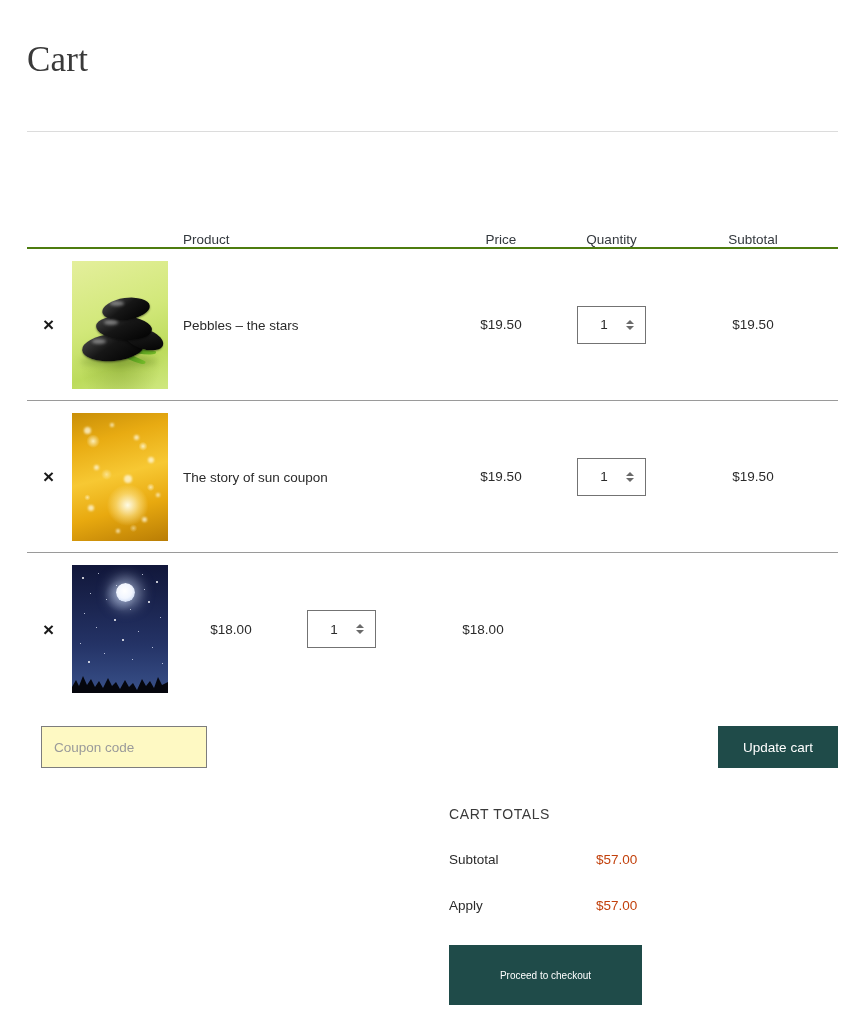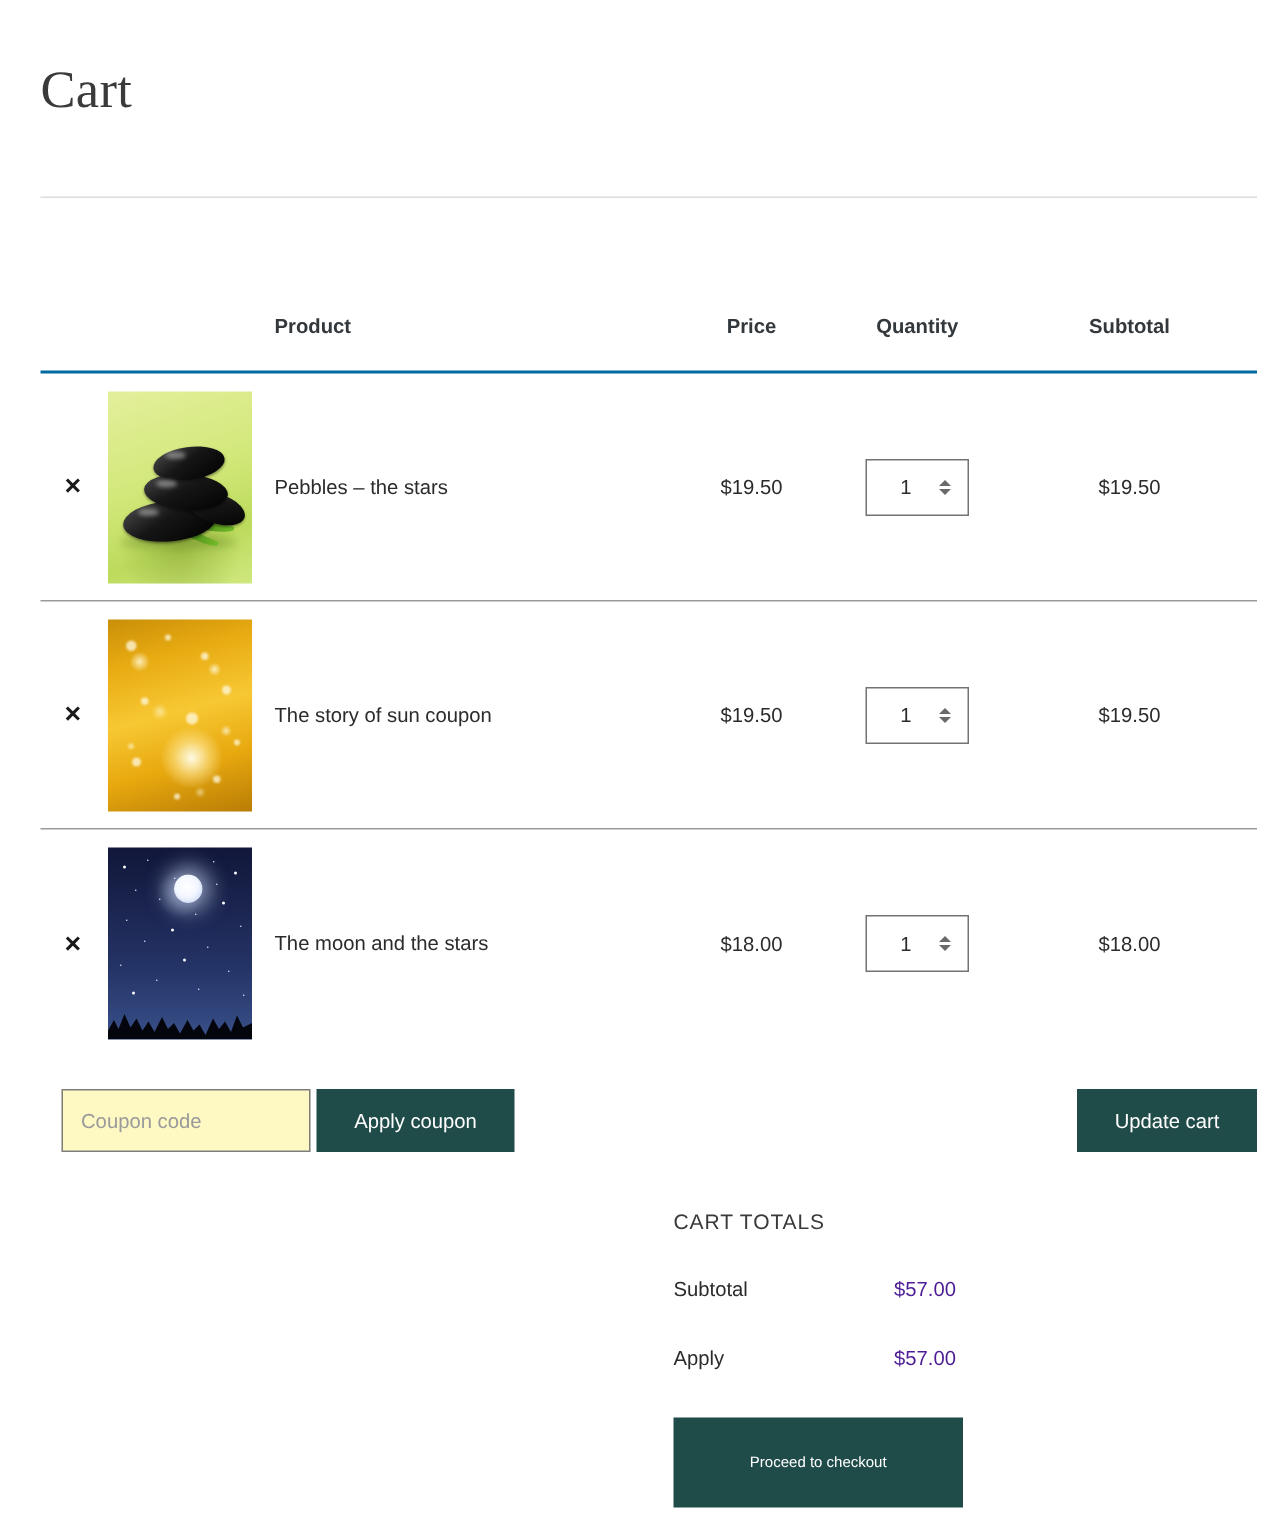--- a/index.html
+++ b/index.html
@@ -48,24 +48,23 @@
   
   .cart-table {
     position: absolute;
     left: 27px;
     top: 210px;
     width: 811px;
   }
 
   .cart-head {
     display: flex;
-    align-items: flex-start;
+    align-items: flex-end;
     height: 39px;
-    border-bottom: 2px solid #0369a1;
-    font-weight: bold;
+    border-bottom: 2px solid #4d7c0f;
   }
   .cart-head .col { font-size: 13.5px; color: #33383d; }
 
   .col-remove  { width: 45px; flex: 0 0 45px; }
   .col-thumb   { width: 105px; flex: 0 0 105px; }
   .col-name    { width: 270px; flex: 0 0 270px; padding-left: 6px; }
   .col-price   { width: 108px; flex: 0 0 108px; text-align: center; }
   .col-qty     { width: 113px; flex: 0 0 113px; text-align: center; }
   .col-sub     { width: 170px; flex: 0 0 170px; text-align: center; }
 
@@ -198,21 +197,21 @@
     color: #3a3a3a;
     margin-bottom: 26px;
   }
   .totals-line {
     display: flex;
     align-items: center;
     height: 22px;
     margin-bottom: 24px;
   }
   .totals-label { width: 147px; font-size: 13.5px; color: #2b2b2b; }
-  .totals-value { font-size: 13.5px; color: #4c1d95; }
+  .totals-value { font-size: 13.5px; color: #c2410c; }
 
   .btn-checkout {
     position: absolute;
     left: 449px;
     top: 945px;
     width: 193px;
     height: 60px;
     font-size: 10px;
   }
 
@@ -418,43 +417,39 @@
           <span class="star" style="left:60px;top:94px;"></span>
           <span class="star b" style="left:16px;top:96px;"></span>
           <span class="star" style="left:90px;top:98px;"></span>
           <span class="star" style="left:44px;top:20px;"></span>
           <span class="star" style="left:72px;top:24px;"></span>
           <svg class="tree-line" viewBox="0 0 96 26" preserveAspectRatio="none">
             <path d="M0 26 L0 20 L4 13 L7 19 L11 9 L15 18 L19 12 L23 20 L27 14 L31 21 L36 11 L40 19 L44 15 L48 22 L53 13 L57 20 L61 16 L65 23 L70 12 L74 19 L78 14 L82 21 L86 10 L90 18 L96 15 L96 26 Z" fill="#05060d"></path>
           </svg>
         </a>
       </div>
-      <div class="col-name">
-        <a class="prod-name">The moon and the stars</a>
-      </div>
       <div class="col-price money">$18.00</div>
       <div class="col-qty">
         <div class="qty-wrap">
           <div class="qty-box">
             <span class="qty-val">1</span>
             <span class="qty-spin">
               <i class="up"></i>
               <i class="down"></i>
             </span>
           </div>
         </div>
       </div>
       <div class="col-sub money">$18.00</div>
     </div>
 
   </div>
 
   <div class="actions-row">
     <input class="coupon-input" type="text" placeholder="Coupon code" style="">
-    <button class="btn btn-apply">Apply coupon</button>
     <button class="btn btn-update">Update cart</button>
   </div>
 
   <div class="totals">
     <div class="totals-title">CART TOTALS</div>
     <div class="totals-line">
       <div class="totals-label">Subtotal</div>
       <div class="totals-value">$57.00</div>
     </div>
     <div class="totals-line">

